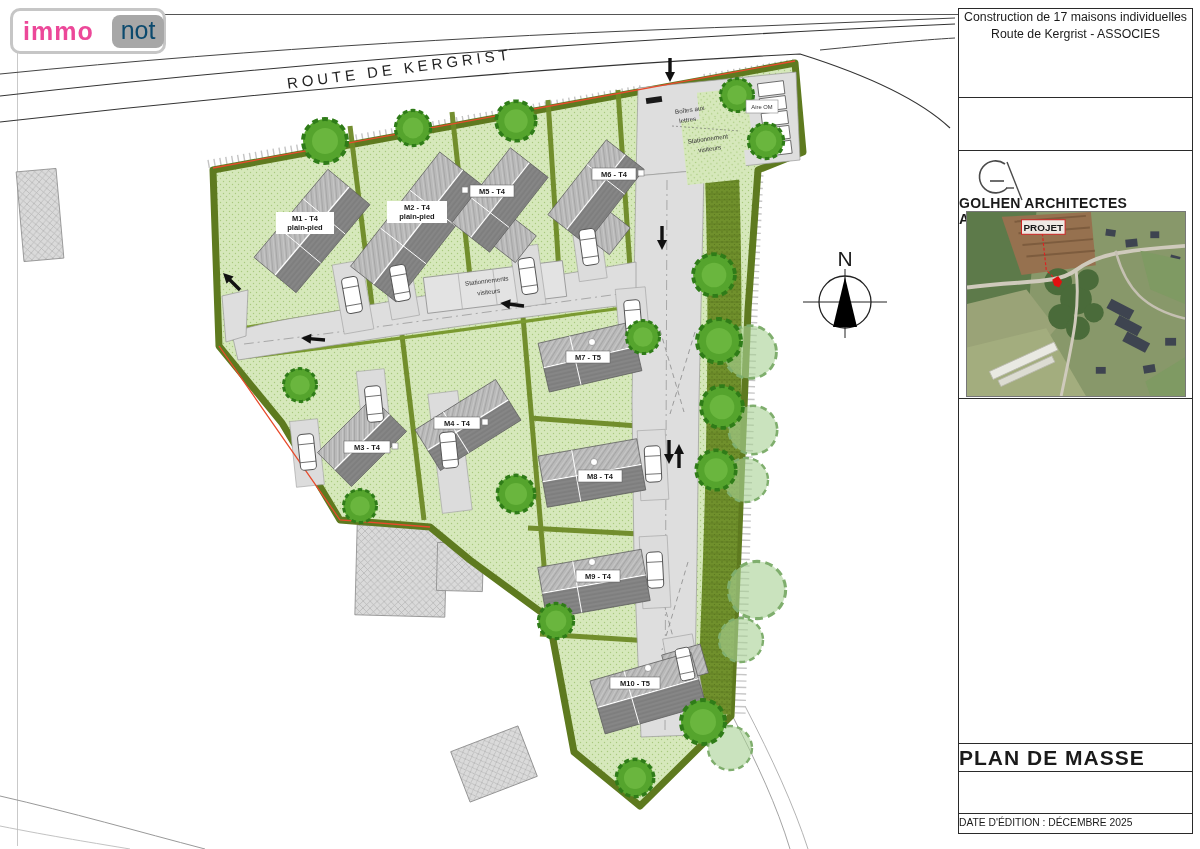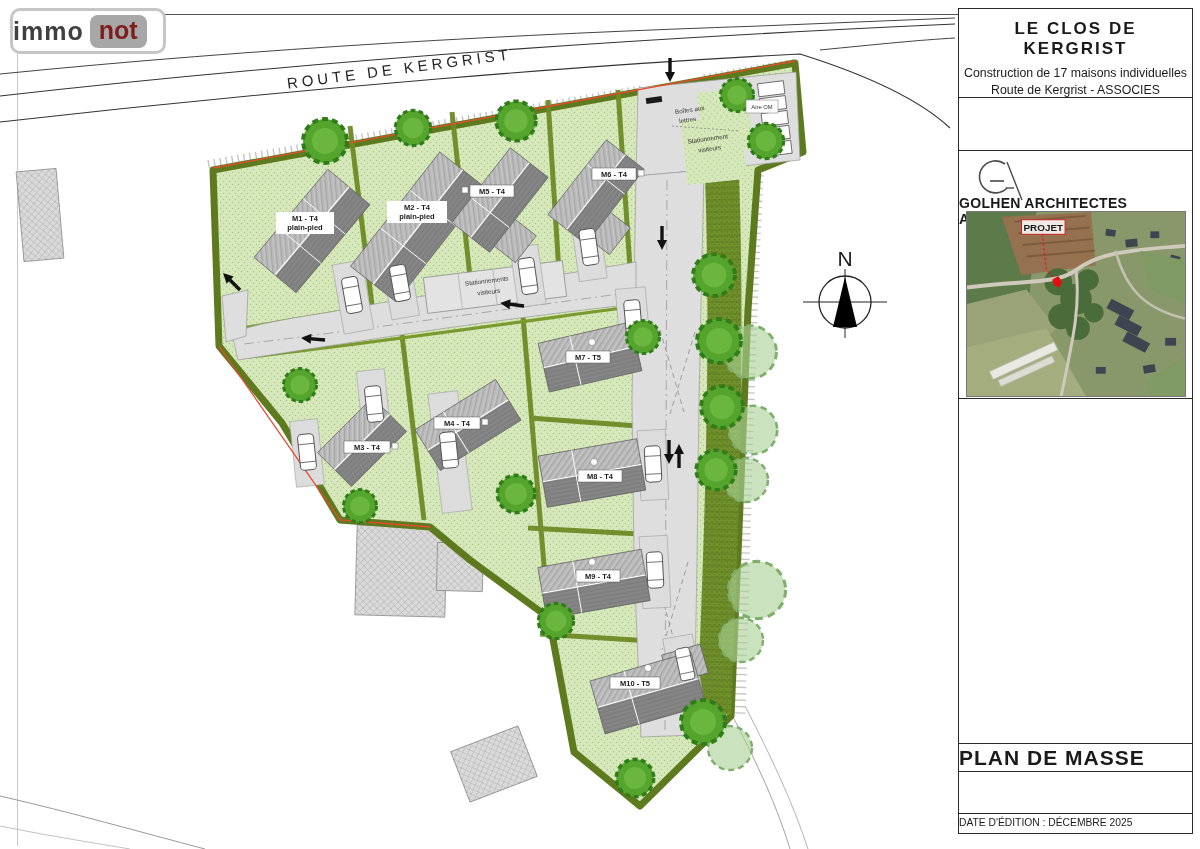--- a/index.html
+++ b/index.html
@@ -4,22 +4,22 @@
 <style>
   html,body{margin:0;padding:0;background:#fff;}
   .page{position:relative;width:1200px;height:849px;background:#fff;overflow:hidden;
         font-family:"Liberation Sans",sans-serif;color:#1a1a1a;}
   
   .frame-top{position:absolute;left:161px;top:14px;width:797px;height:0;border-top:1px solid #555;}
   .frame-left{position:absolute;left:17px;top:14px;width:0;height:832px;border-left:1px solid #c9c9c9;}
   
   .logo{position:absolute;left:10px;top:8px;width:150px;height:40px;background:#fff;
         border:3px solid #c6c6c6;border-radius:10px;display:flex;align-items:center;z-index:5;}
-  .logo .immo{color:#404040;font-weight:bold;font-size:25px;letter-spacing:1px;padding-left:0;}
-  .logo .not{margin-left:6px;background:#a7a7a7;color:#7f1d1d;font-weight:bold;font-size:25px;
+  .logo .immo{color:#ec4899;font-weight:bold;font-size:25px;letter-spacing:1px;padding-left:10px;}
+  .logo .not{margin-left:18px;background:#a7a7a7;color:#0c4a6e;font-weight:normal;font-size:25px;
              border-radius:8px;padding:1px 9px 3px 9px;}
   
   .sidebar{position:absolute;left:958px;top:8px;width:233px;height:824px;background:#fff;
            border:1.5px solid #2a2a2a;}
   .sb-row{position:absolute;left:0;width:100%;box-sizing:border-box;border-bottom:1.2px solid #2a2a2a;}
   .r-title{top:0;height:89px;text-align:center;}
   .r-title h1{margin:10px 4px 6px 4px;font-size:17px;letter-spacing:2px;}
   .r-title p{margin:0;font-size:12.3px;line-height:1.35;}
   .r-gap1{top:89px;height:53px;}
   .r-arch{top:142px;height:248px;}
@@ -388,21 +388,20 @@
       <text class="t-n" x="0" y="-36">N</text>
       <circle r="26" fill="none" stroke="#222" stroke-width="1.3"></circle>
       <line x1="-42" y1="0" x2="42" y2="0" stroke="#222" stroke-width="1"></line>
       <line x1="0" y1="-33" x2="0" y2="36" stroke="#222" stroke-width="1"></line>
       <polygon points="0,-25 -12,25 12,25" fill="#000"></polygon>
     </g>
   </svg>
 
   <div class="sidebar">
     <div class="sb-row r-title">
-      <h1>LE CLOS DE KERGRIST</h1>
       <p>
         <span>Construction de 17 maisons individuelles</span><br>
         <span>Route de Kergrist - ASSOCIES</span>
       </p>
     </div>
     <div class="sb-row r-gap1"></div>
     <div class="sb-row r-arch">
       <svg class="ga-logo" width="56" height="52" viewBox="0 0 56 52">
         <path d="M38,9 A16,16 0 1 0 40,33" fill="none" stroke="#4a4a4a" stroke-width="1.6"></path>
         <line x1="23" y1="26" x2="37" y2="26" stroke="#4a4a4a" stroke-width="1.6"></line>

